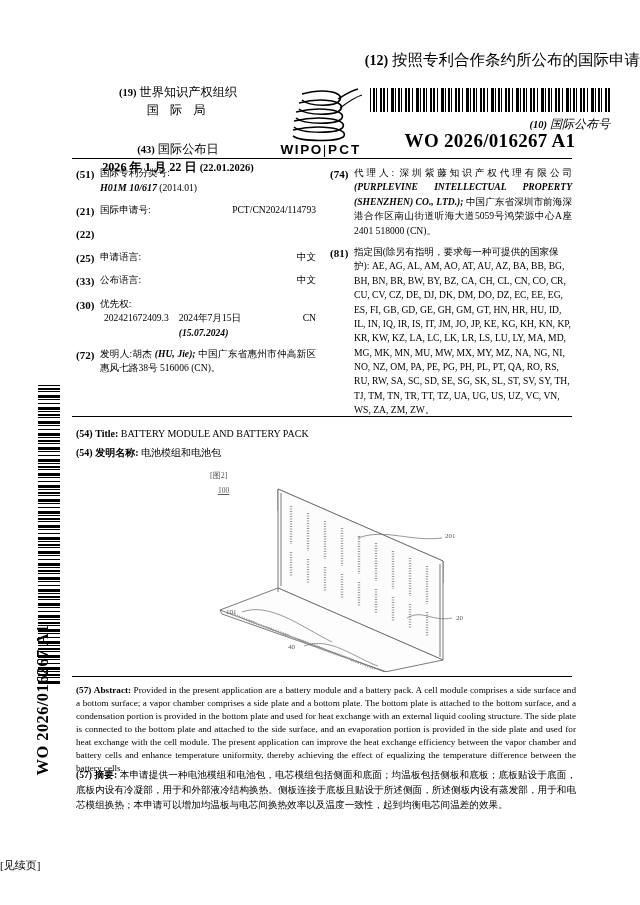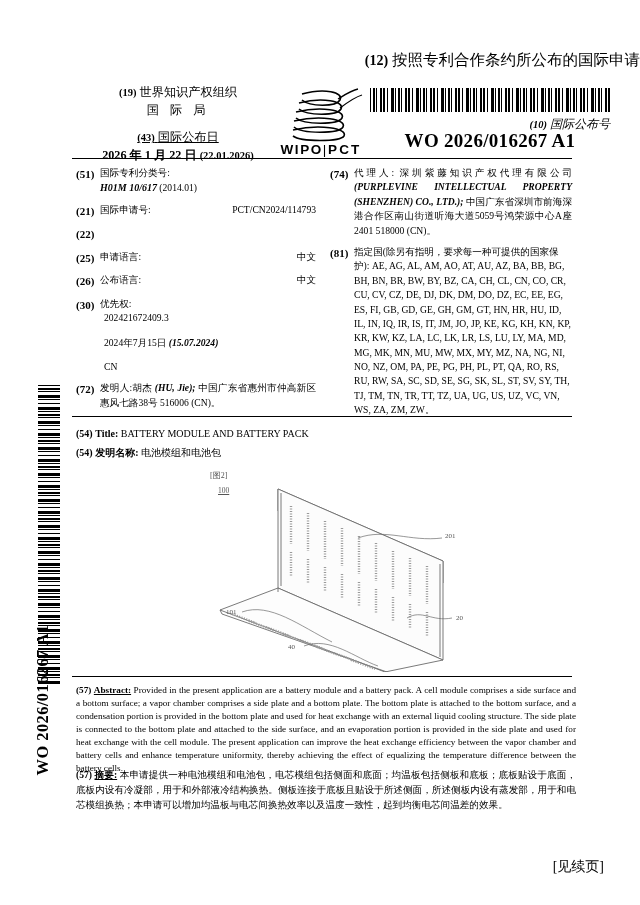--- a/index.html
+++ b/index.html
@@ -74,21 +74,21 @@
     position: absolute;
     left: 78px;
     top: 84px;
     width: 200px;
     text-align: center;
     line-height: 1.45;
     font-size: 12.2px;
   }
   .hdr-left .ln2 { letter-spacing: 4px; }
   .hdr-left .code { font-weight: bold; font-size: 10.5px; }
-  .hdr-left .pubdate-row { margin-top: 10px; text-decoration: underline; }
+  .hdr-left .pubdate-row { margin-top: 22px; }
   .hdr-left .dnum { font-weight: bold; margin-top: 26px; }
   .hdr-left .paren { font-weight: bold; font-size: 10.5px; }
 
   
   .wipo {
     position: absolute;
     left: 272px;
     top: 84px;
     width: 98px;
     height: 72px;
@@ -172,21 +172,21 @@
     font-size: 11px;
   }
   .fld .body { flex: 1; }
 
   .ipc-code { font-weight: bold; font-style: italic; font-size: 10px; }
   .rowline { display: flex; justify-content: space-between; }
   .rowline .lbl { white-space: nowrap; }
   .rowline .val { white-space: nowrap; }
   .just { text-align: justify; }
   .b { font-weight: bold; font-style: italic; }
-  .prio-row { display: flex; gap: 10px; padding-left: 4px; flex-direction: column; }
+  .prio-row { display: flex; gap: 10px; padding-left: 4px; }
   .countries { text-align: justify; line-height: 1.45; }
 
   
   .title-block {
     position: absolute;
     left: 76px;
     top: 424px;
     width: 500px;
     font-size: 10px;
     line-height: 1.9;
@@ -232,30 +232,29 @@
     position: absolute;
     left: 76px;
     width: 500px;
     font-size: 9.2px;
     line-height: 1.42;
     text-align: justify;
   }
   .abs-en { top: 684px; }
   .abs-cn { top: 768px; line-height: 1.55; font-size: 9.6px; }
   .abstract .num { font-weight: bold; }
-  .abstract .lbl { font-weight: bold; text-decoration: underline; }
+  .abstract .lbl { font-weight: bold; }
   .abs-cn .cnbody { text-align: justify; text-justify: inter-ideograph; }
 
   .footer {
     position: absolute;
     left: 0;
     right: 36px;
     top: 858px;
-    text-align: right;
-    font-size: 14px;
+    font-size: 11px;
   }
 </style>
 </head>
 <body>
 
 <div id="page">
 
   <div class="left-strip">
     <div class="vbarcode"></div>
     <div class="vtext">WO 2026/016267 A1</div>
@@ -335,21 +334,21 @@
 
     <div class="fld">
       <span class="num">(25)</span>
       <span class="body rowline">
         <span class="lbl">申请语言:</span>
         <span class="val">中文</span>
       </span>
     </div>
 
     <div class="fld">
-      <span class="num">(26)</span>
+      <span class="num">(33)</span>
       <span class="body rowline">
         <span class="lbl">公布语言:</span>
         <span class="val">中文</span>
       </span>
     </div>
 
     <div class="fld">
       <span class="num">(30)</span>
       <span class="body">
         <span>优先权:</span>

